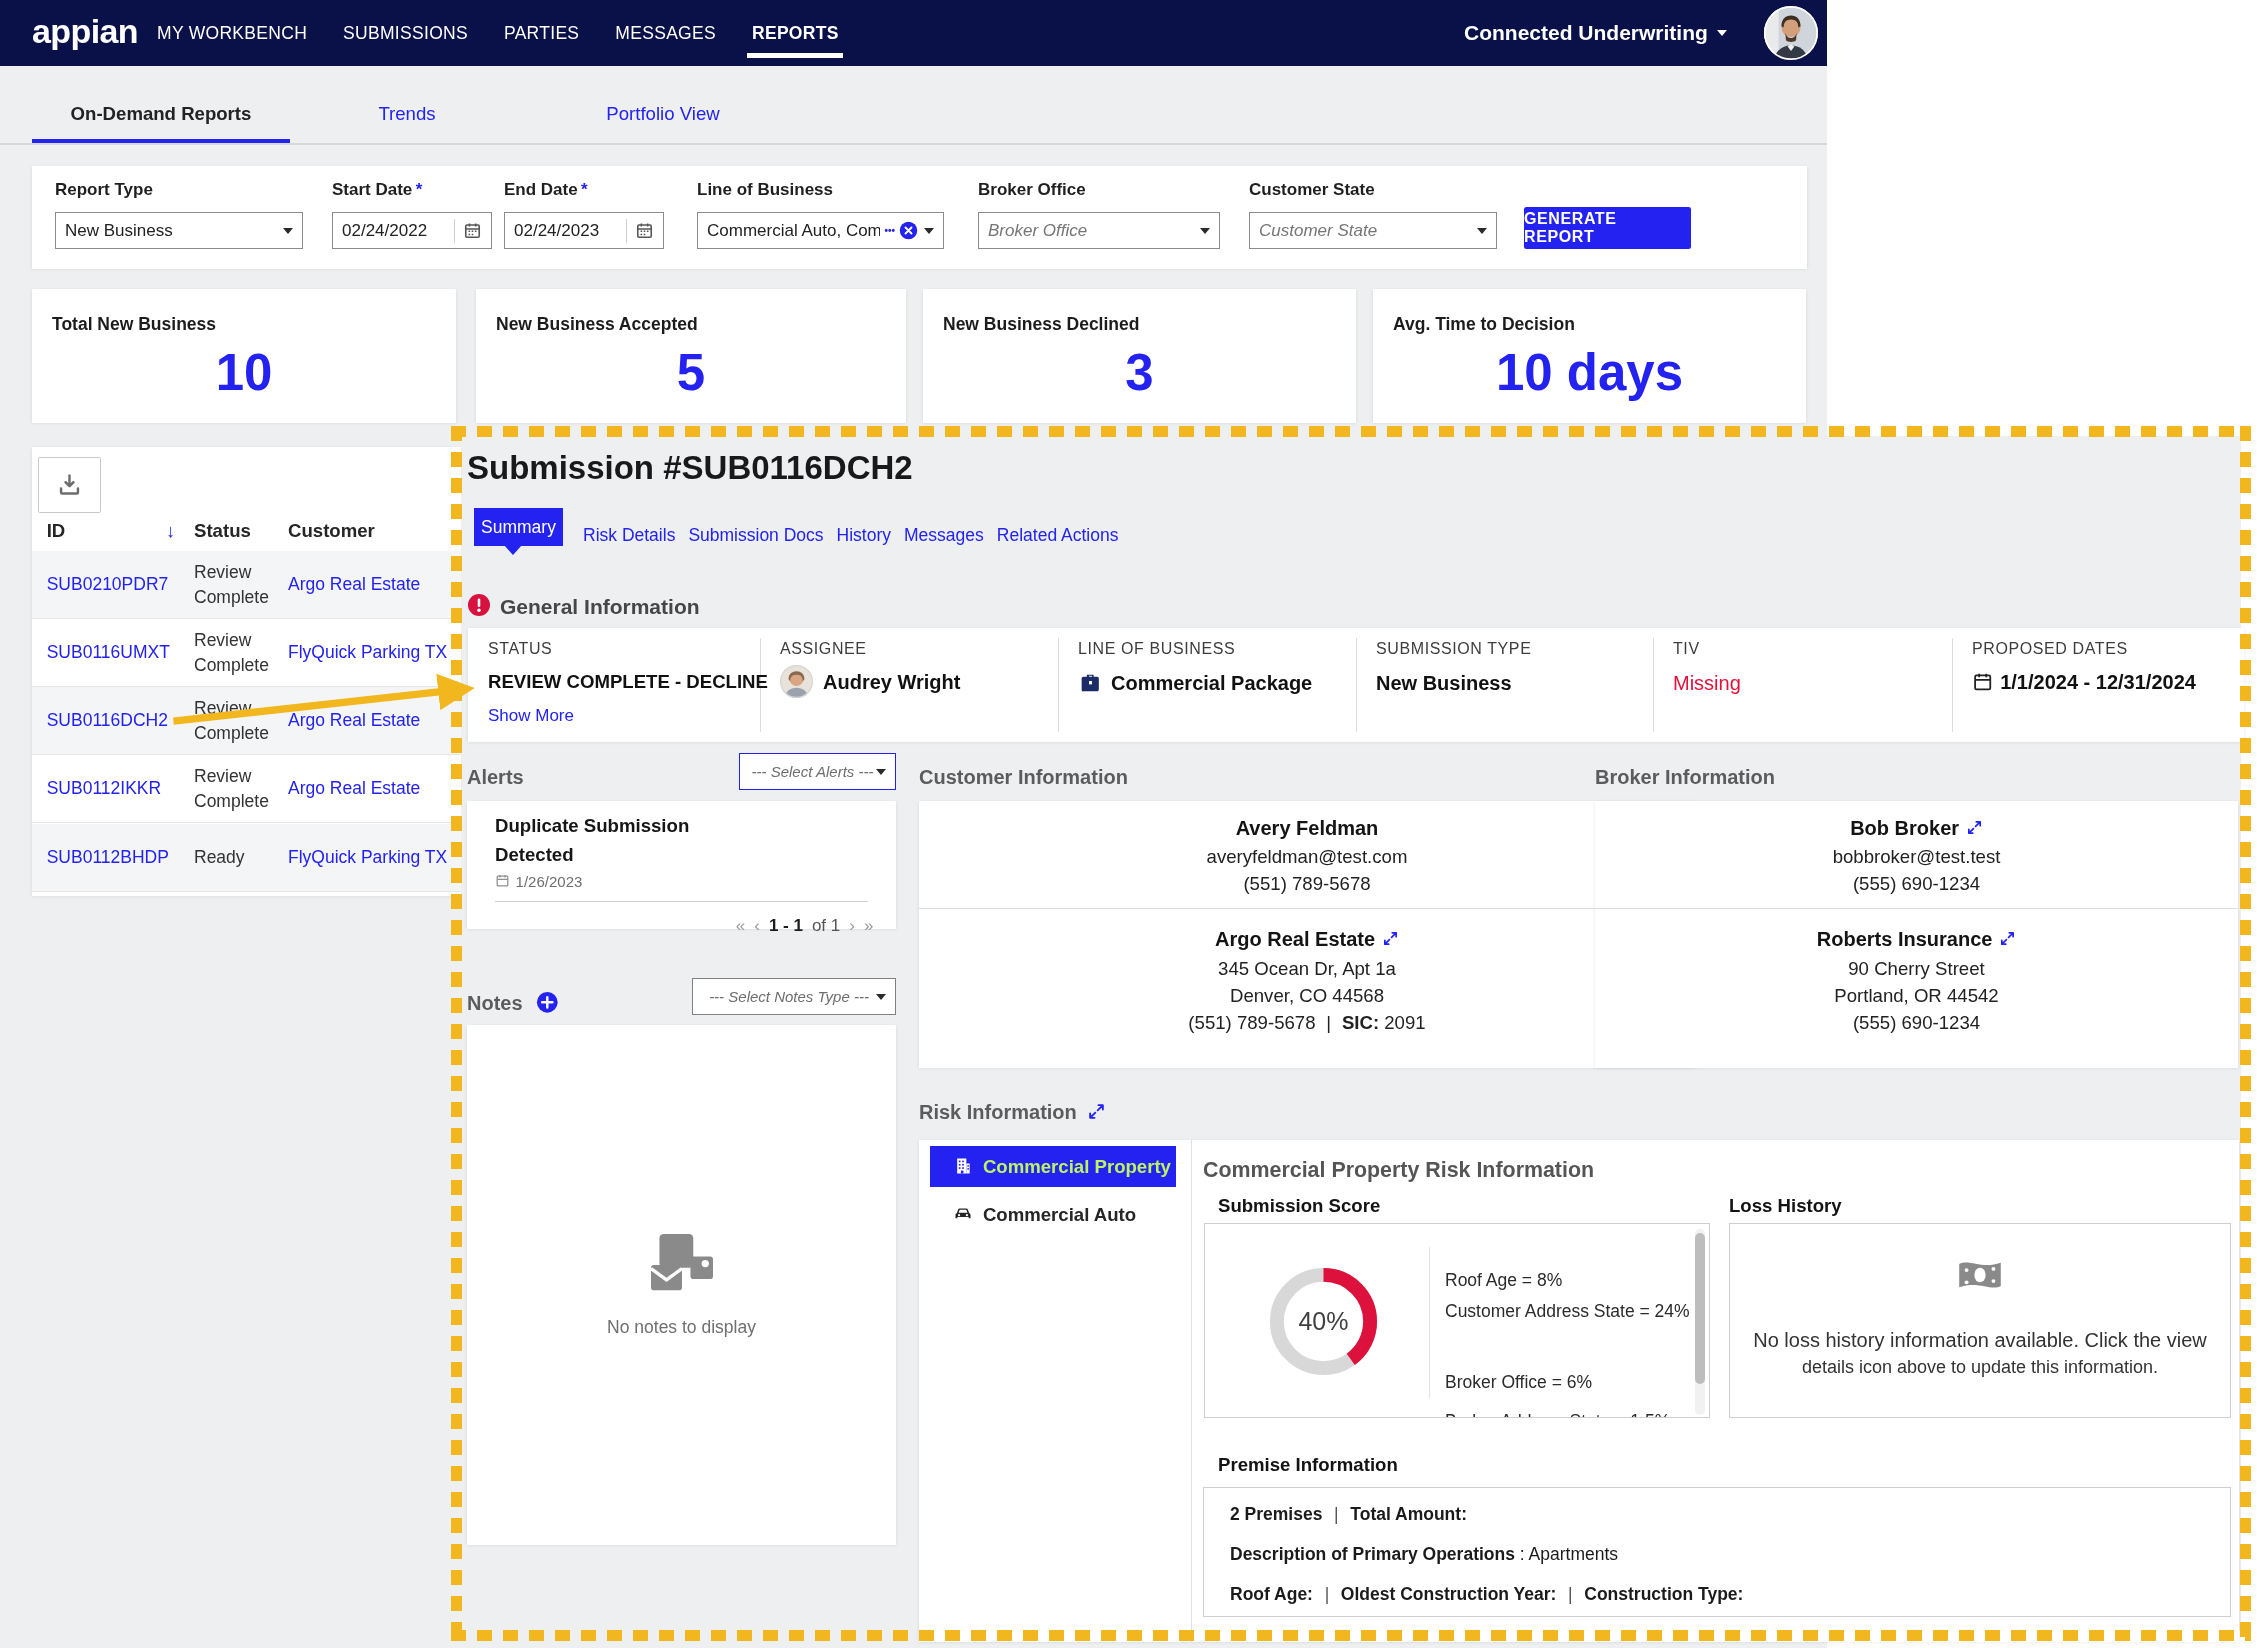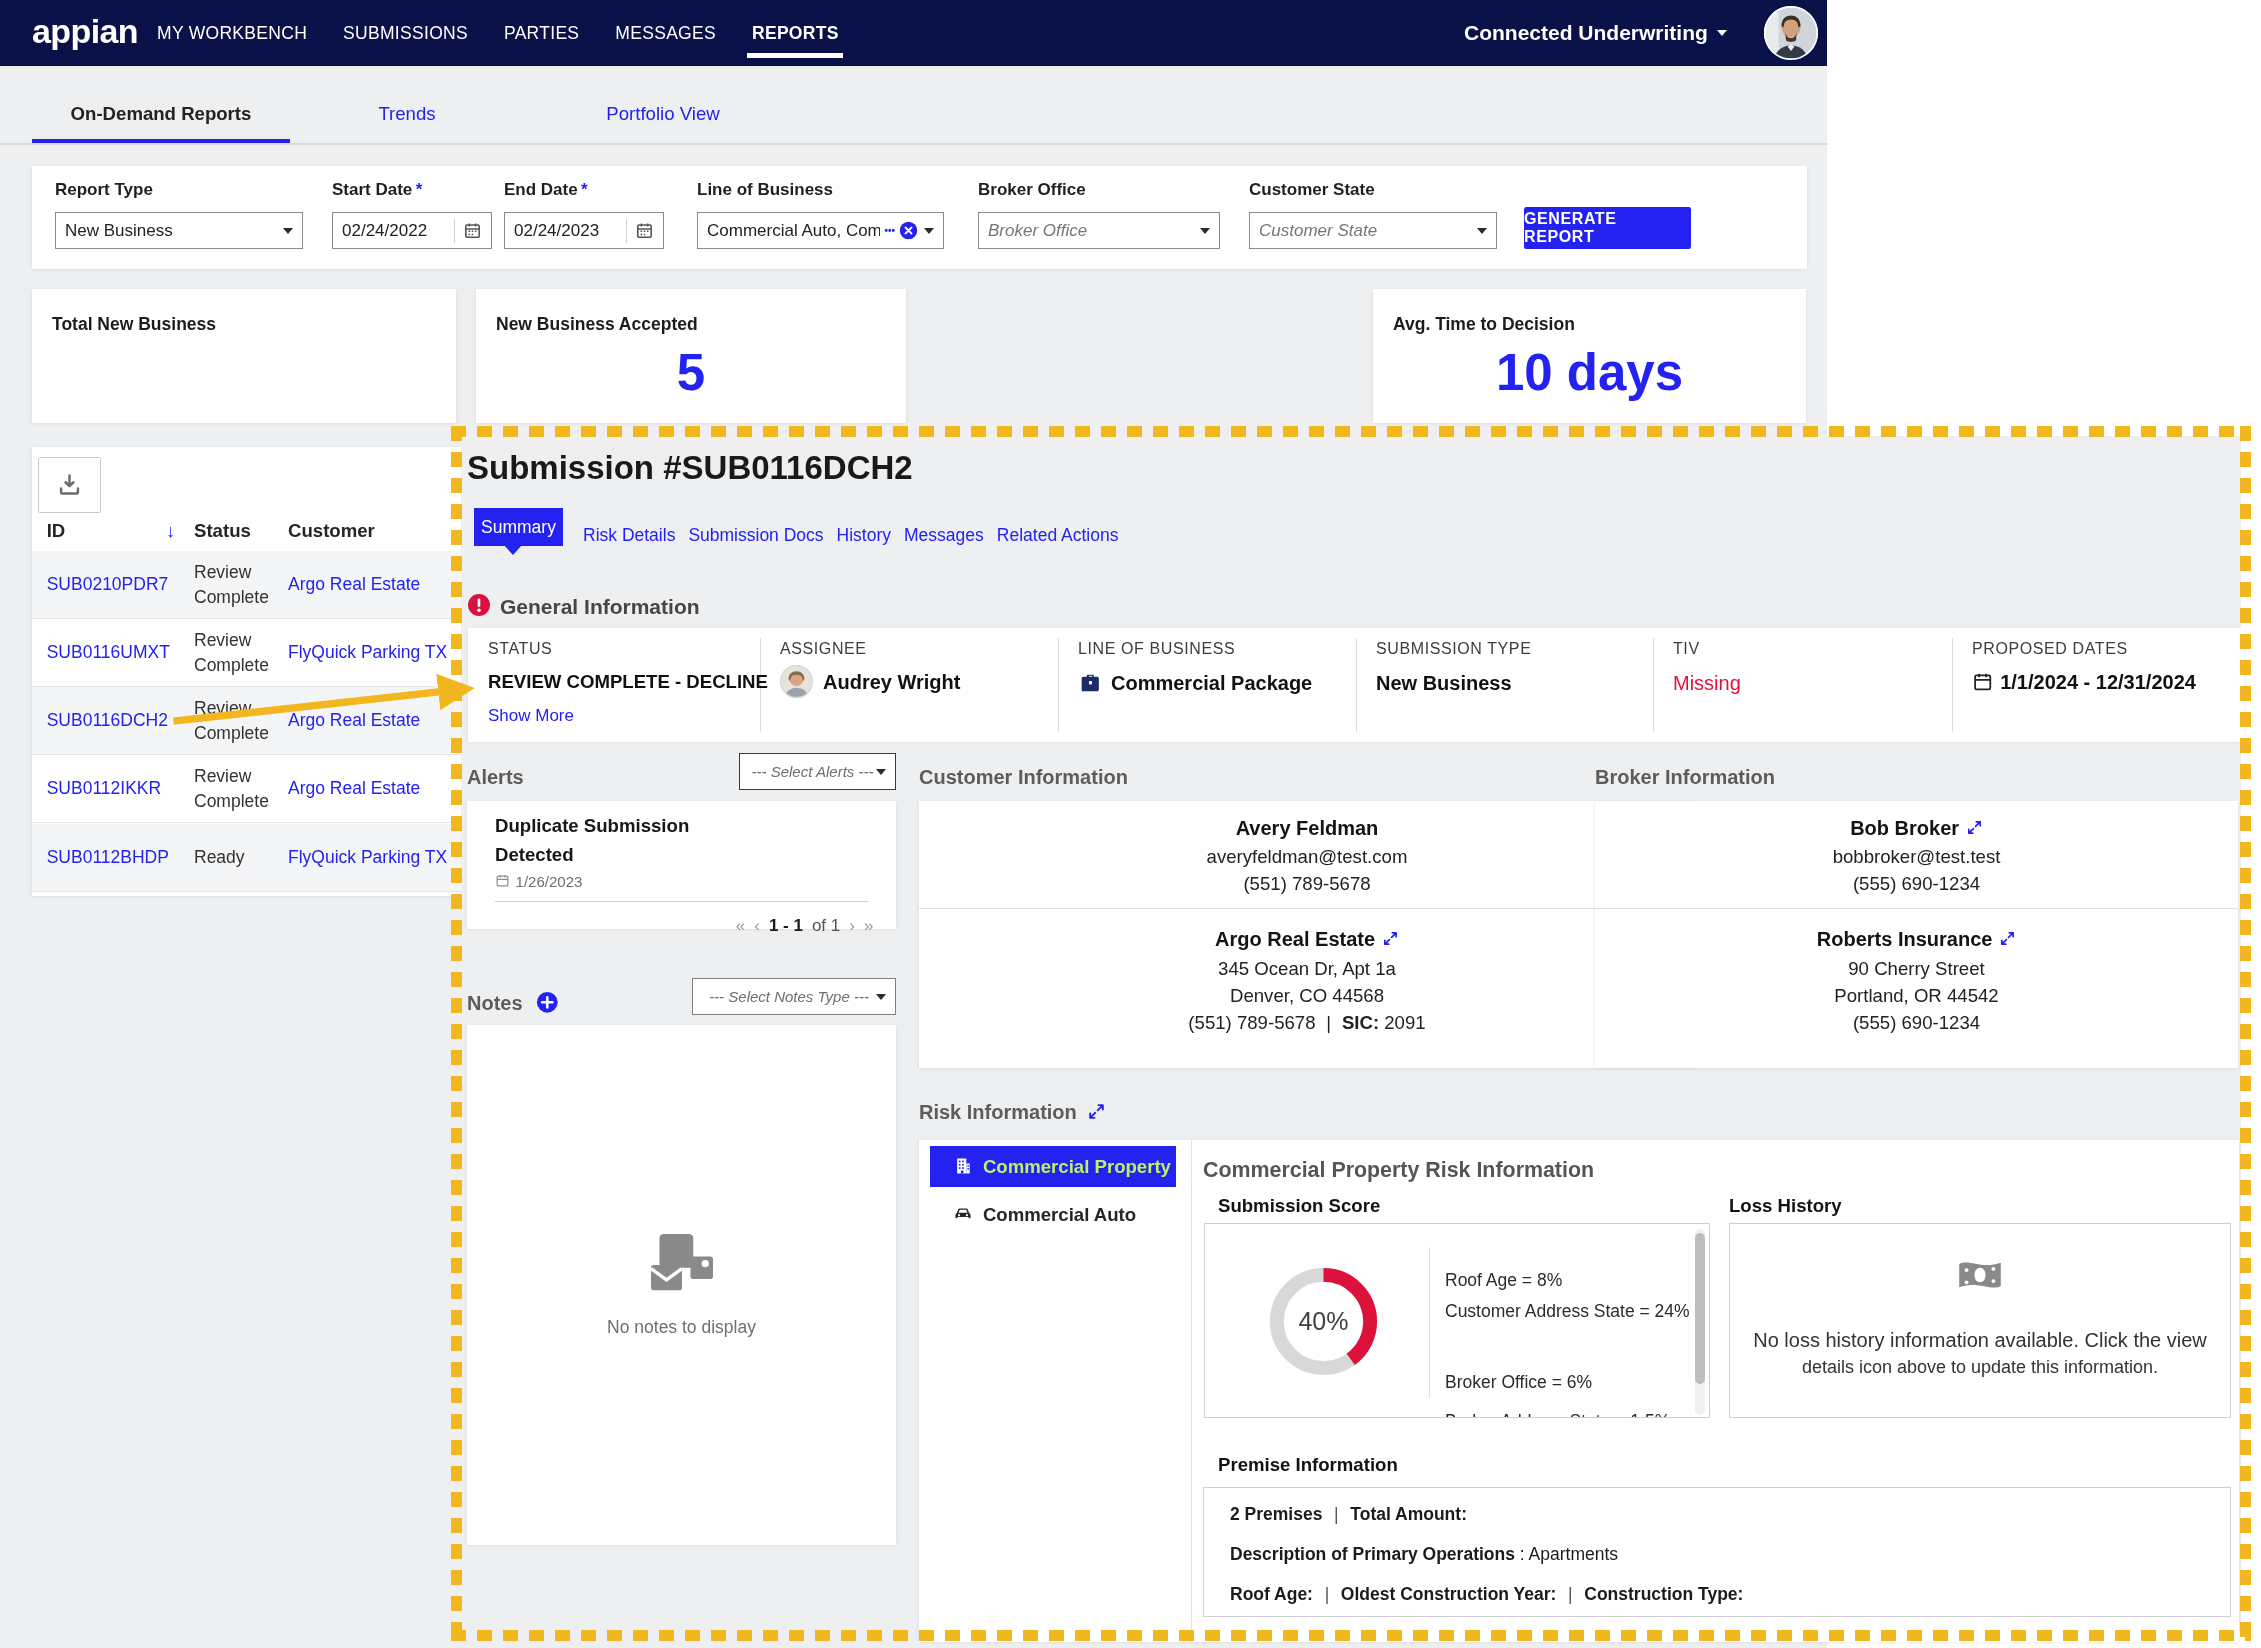--- a/index.html
+++ b/index.html
@@ -181,24 +181,29 @@
     </div>
     <div class="field" style="left:1217px;width:248px">
       <span class="grow ph">Customer State</span>
       <span class="caret"></span>
     </div>
     <div class="genbtn">GENERATE REPORT</div>
   </div>
 
   <div class="kpi card" style="left:32px;width:424px">
     <span class="kl">Total New Business</span>
+    <span class="kv">10</span>
   </div>
   <div class="kpi card" style="left:476px;width:430px">
     <span class="kl">New Business Accepted</span>
     <span class="kv">5</span>
+  </div>
+  <div class="kpi card" style="left:923px;width:433px">
+    <span class="kl">New Business Declined</span>
+    <span class="kv">3</span>
   </div>
   <div class="kpi card" style="left:1373px;width:433px">
     <span class="kl">Avg. Time to Decision</span>
     <span class="kv">10 days</span>
   </div>
 
   <div id="rtable" class="card">
     <div class="dlbtn">
       <svg width="27" height="27" viewBox="0 0 24 24" fill="none" stroke="#6d6d6d" stroke-width="2.2" stroke-linecap="round" stroke-linejoin="round">
           <path d="M12 4v9M8.5 10L12 13.5 15.5 10"></path>

